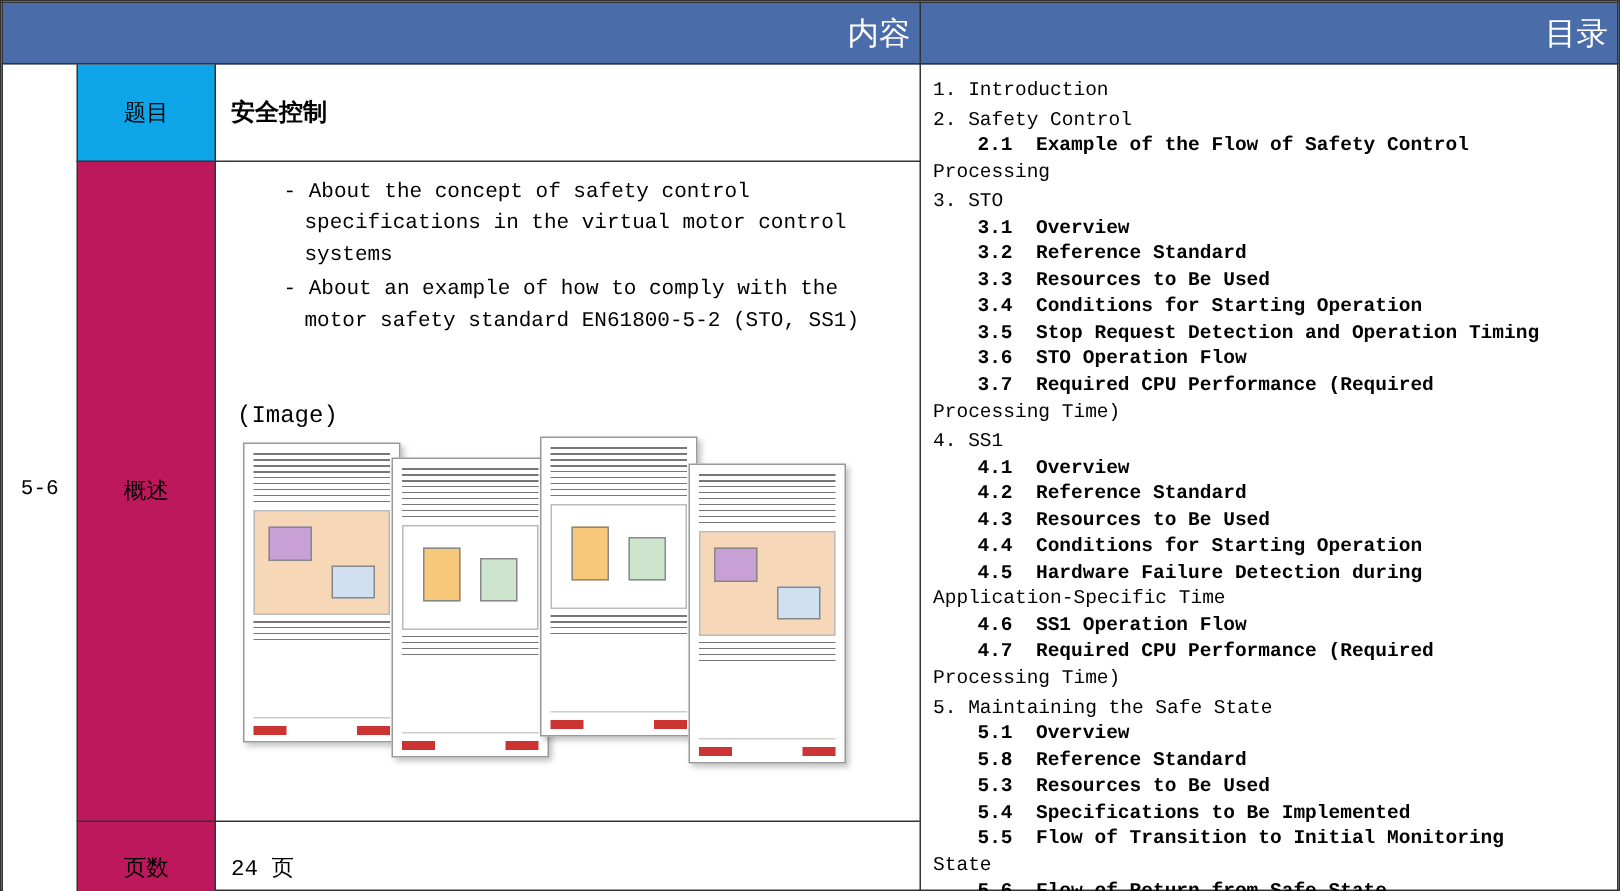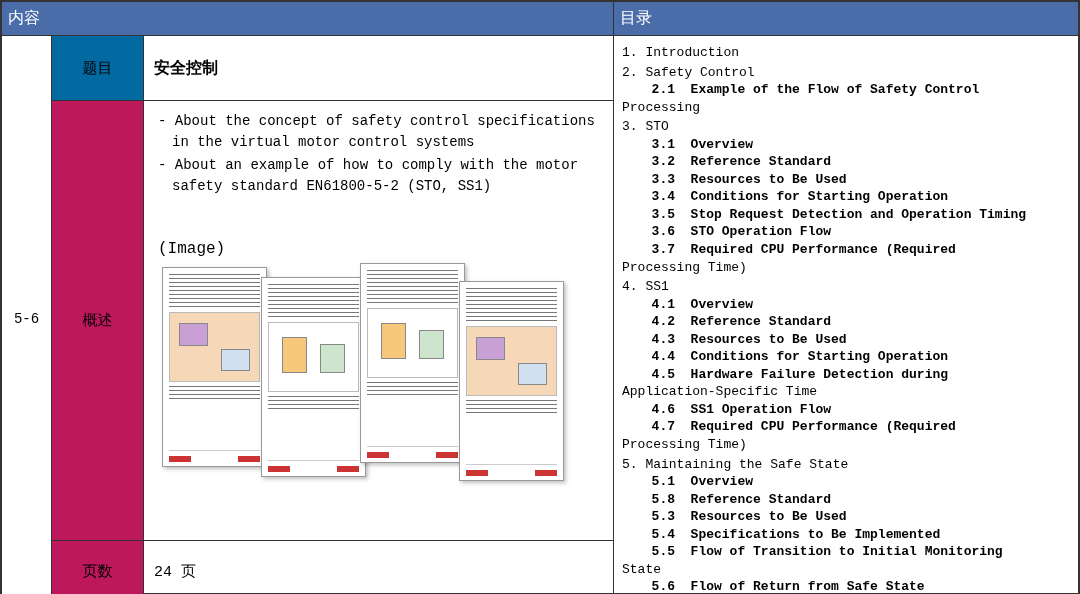--- a/index.html
+++ b/index.html
@@ -2,34 +2,34 @@
 <html><head>
   <meta charset="utf-8">
   <style>
     * { box-sizing: border-box; margin: 0; padding: 0; }
     body { font-family: "MS Gothic", "Courier New", monospace; font-size: 13px; background: #fff; }
     .container { width: 1080px; height: 594px; border: 1px solid #333; position: relative; }
     
     table { border-collapse: collapse; width: 100%; height: 100%; table-layout: fixed; }
     td, th { border: 1px solid #333; vertical-align: top; padding: 4px 6px; }
     
-    .header { background: #4a6ca8; color: #fff; text-align: left; font-size: 16px; padding: 6px; font-weight: normal; }
-    .sub-header { background: #0369a1; text-align: center; font-size: 15px; padding: 6px; vertical-align: middle; }
+    .header { background: #4a6ca8; color: #fff; text-align: right; font-size: 21px; padding: 6px; font-weight: normal; }
+    .sub-header { background: #0ea5e9; text-align: center; font-size: 15px; padding: 6px; vertical-align: middle; }
     
     .col-rownum { width: 50px; }
     .col-label { width: 92px; }
     .col-content { width: 470px; }
     .col-toc { width: auto; }
     
     .rownum { background: #fff; text-align: center; vertical-align: middle; font-size: 14px; }
     .label-cell { background: #be185d; text-align: center; vertical-align: middle; font-size: 15px; }
     .title-cell { font-size: 16px; padding: 8px 10px; vertical-align: middle; font-weight: bold; }
     
     .overview-cell { padding: 10px 14px; font-size: 14px; line-height: 1.5; font-family: "Courier New", monospace; }
-    .bullets { margin-bottom: 16px; }
+    .bullets { margin-bottom: 16px; margin-left: 31px; }
     .bullet { padding-left: 14px; text-indent: -14px; margin-bottom: 2px; }
     
     .image-label { margin-top: 40px; margin-bottom: 6px; font-size: 16px; }
     .thumb-row { display: flex; gap: -10px; padding-left: 4px; }
     .thumb { width: 105px; height: 200px; background: #fff; border: 1px solid #999; box-shadow: 2px 2px 4px rgba(0,0,0,0.25); position: relative; padding: 6px; overflow: hidden; margin-right: -6px; }
     .thumb:nth-child(2) { margin-top: 10px; z-index: 2; }
     .thumb:nth-child(3) { margin-top: -4px; z-index: 3; }
     .thumb:nth-child(4) { margin-top: 14px; z-index: 4; }
     .thumb-lines { height: 34px; background: repeating-linear-gradient(to bottom, #777 0, #777 1px, transparent 1px, transparent 4px); margin-bottom: 4px; }
     .thumb-diagram { height: 70px; background: #f6d8b8; border: 1px solid #bbb; position: relative; }

